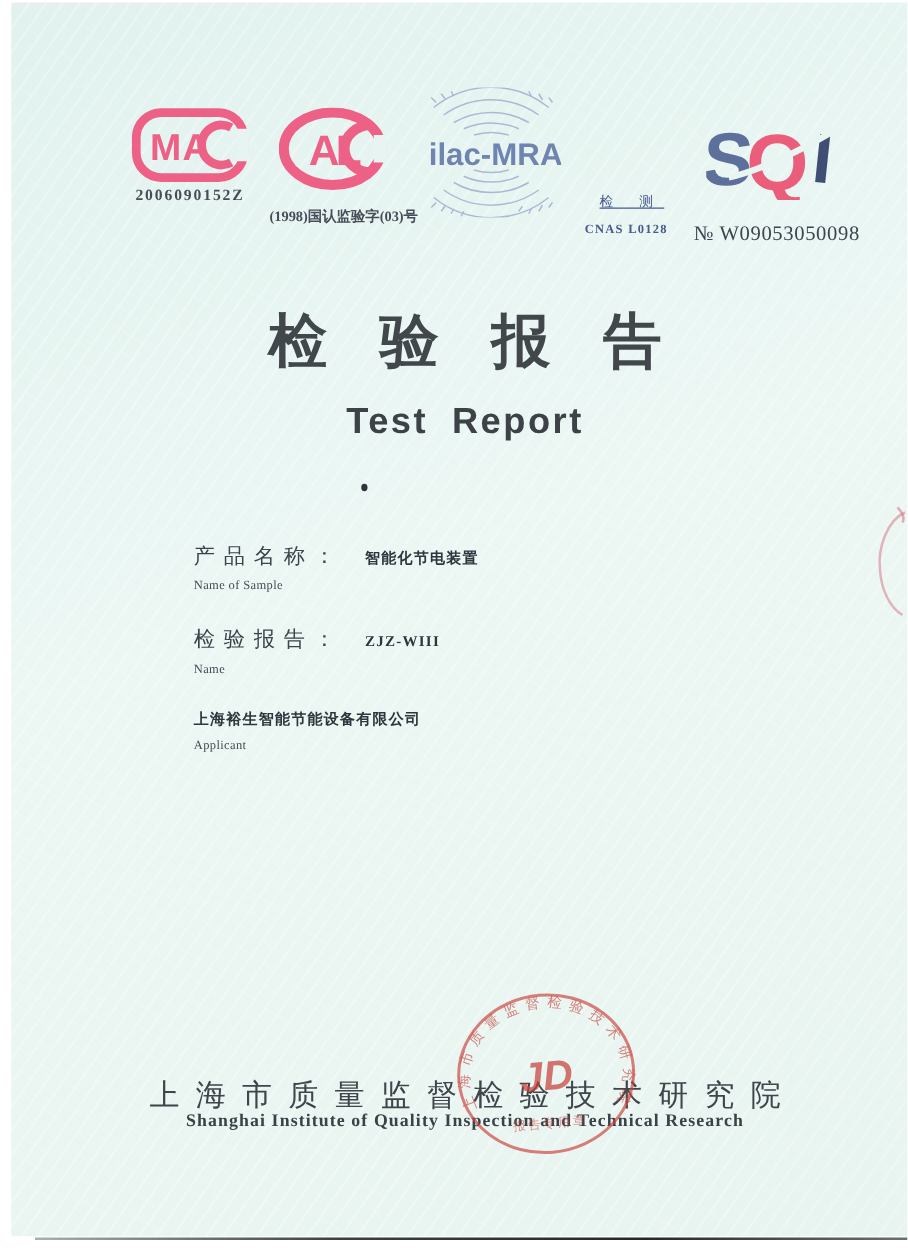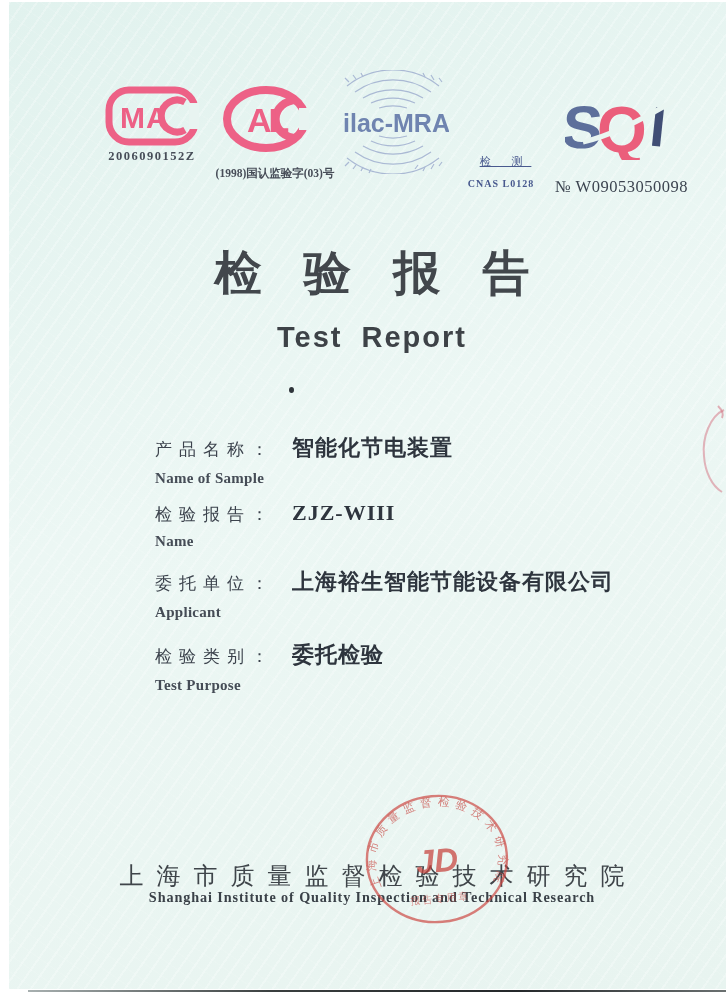--- a/index.html
+++ b/index.html
@@ -46,22 +46,22 @@
   }
   .ink-dot{
     position:absolute;left:280px;top:385px;width:5px;height:6px;
     background:#2f343a;border-radius:50%;
   }
   .frow{position:absolute;left:126px;width:560px;margin-left:20px;}
   .frow .l1{display:flex;align-items:baseline;}
   .flabel{
     flex:none;width:137px;font-size:17px;color:#3c434d;letter-spacing:7px;
   }
-  .fvalue{font-size:22px;font-weight:bold;color:#2e353e;letter-spacing:1px;}
-  .frow .l2{margin-top:7px;font-size:15px;color:#454c56;letter-spacing:.3px;font-weight:bold;}
+  .fvalue{font-size:12px;font-weight:bold;color:#2e353e;letter-spacing:1px;}
+  .frow .l2{margin-top:7px;font-size:10px;color:#454c56;letter-spacing:.3px;}
   .footer-zh{
     position:absolute;left:0;top:858px;width:726px;text-align:center;
     font-size:24px;color:#3f454a;letter-spacing:13px;padding-left:13px;
     box-sizing:border-box;font-weight:500;
   }
   .footer-en{
     position:absolute;left:0;top:887px;width:726px;text-align:center;
     font-size:14.2px;font-weight:bold;color:#3a4148;letter-spacing:.9px;
   }
   .stamp{position:absolute;left:352px;top:788px;opacity:.85;}
@@ -143,33 +143,25 @@
   <div class="frow" style="top:498px;">
     <div class="l1">
       <span class="flabel">检验报告：</span>
       <span class="fvalue">ZJZ-WIII</span>
     </div>
     <div class="l2">Name</div>
   </div>
 
   <div class="frow" style="top:565px;">
     <div class="l1">
-      <span class="flabel">委托单位：</span>
       <span class="fvalue">上海裕生智能节能设备有限公司</span>
     </div>
     <div class="l2">Applicant</div>
   </div>
 
-  <div class="frow" style="top:638px;">
-    <div class="l1">
-      <span class="flabel">检验类别：</span>
-      <span class="fvalue">委托检验</span>
-    </div>
-    <div class="l2">Test Purpose</div>
-  </div>
 
   <div class="footer-zh">上海市质量监督检验技术研究院</div>
   <div class="footer-en">Shanghai Institute of Quality Inspection and Technical Research</div>
 
   <svg class="stamp" width="152" height="142" viewBox="0 0 152 142">
     <g transform="rotate(-5 76 70)">
       <ellipse cx="76" cy="69" rx="70" ry="63" fill="none" stroke="#cc4540" stroke-width="2.4" opacity=".8"></ellipse>
       <path id="ringArc" d="M 21 96 A 62 55 0 1 1 131 96" fill="none"></path>
       <text font-size="11.5" fill="#c84a45" letter-spacing="5.5" opacity=".8">
         <textPath href="#ringArc" startOffset="2%">上海市质量监督检验技术研究院</textPath>

